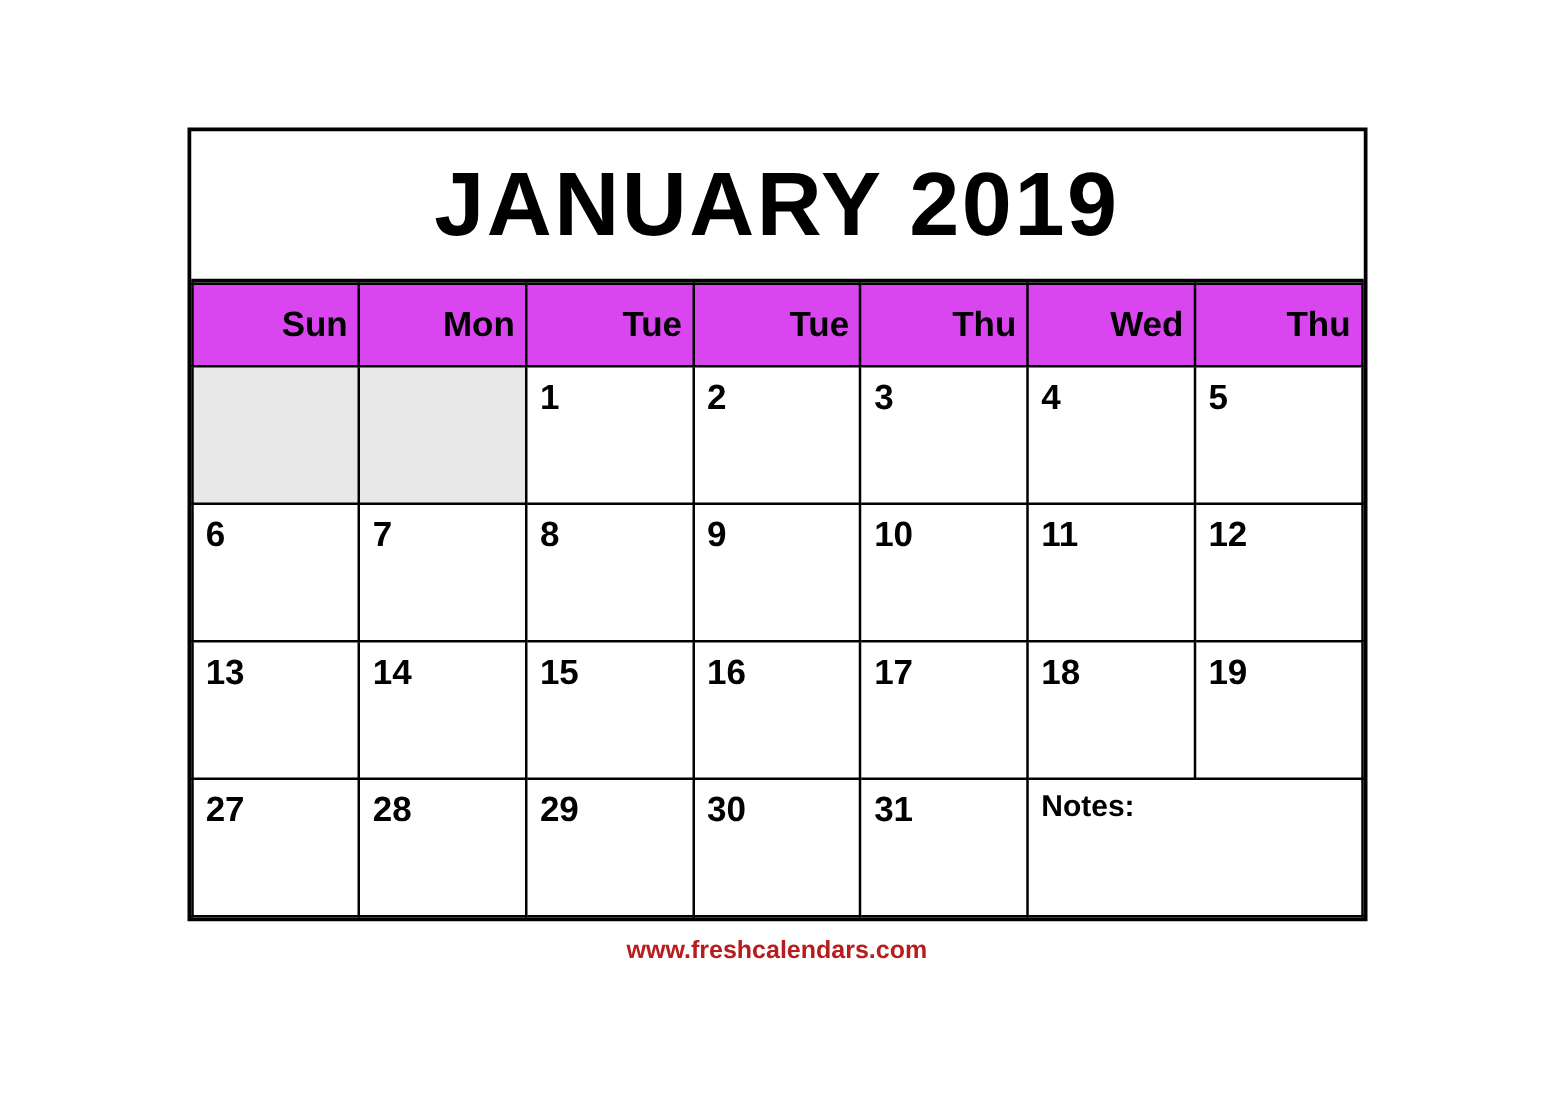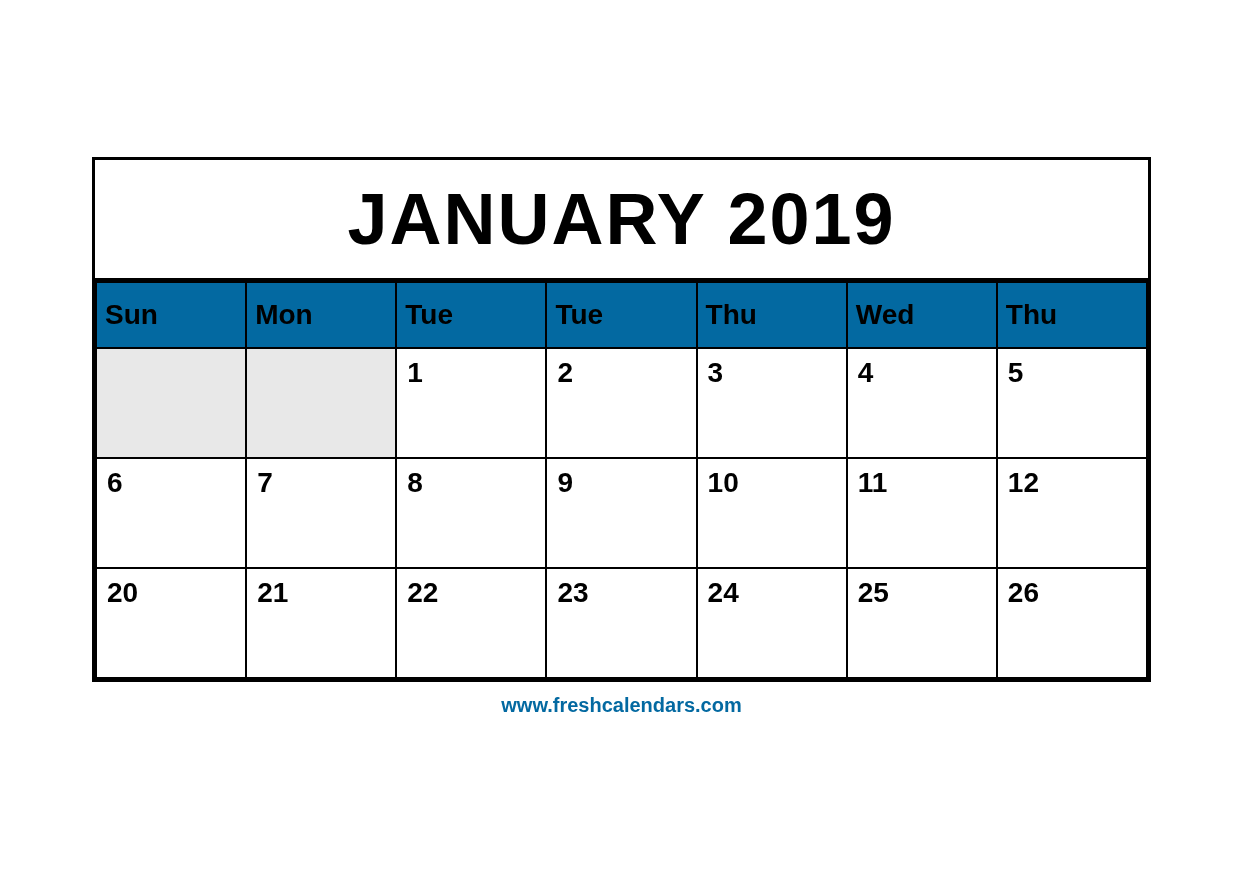--- a/index.html
+++ b/index.html
@@ -13,43 +13,43 @@
       display: flex;
       flex-direction: column;
       align-items: center;
       justify-content: center;
       min-height: 886px;
       width: 1243px;
       font-family: Arial, Helvetica, sans-serif;
     }
 
     .calendar-wrapper {
-      width: 1059px;
+      width: 944px;
       border: 3px solid #000;
       background: #fff;
     }
 
     .calendar-title {
       text-align: center;
       font-size: 72px;
       font-weight: bold;
       padding: 18px 10px 18px 10px;
       letter-spacing: 2px;
       border-bottom: 3px solid #000;
     }
 
     .calendar-grid {
       width: 100%;
       border-collapse: collapse;
     }
 
     .calendar-grid th {
-      background: #0369a1;
+      background: #d946ef;
       border: 2px solid #000;
-      text-align: left;
+      text-align: right;
       font-size: 28px;
       font-weight: bold;
       padding: 16px 8px;
       width: calc(100% / 7);
     }
 
     .calendar-grid td {
       border: 2px solid #000;
       vertical-align: top;
       padding: 8px 10px;
@@ -71,21 +71,21 @@
     .day-number {
       font-size: 28px;
       font-weight: bold;
     }
 
     .footer {
       text-align: center;
       padding: 12px;
       font-size: 20px;
       font-weight: bold;
-      color: #0369a1;
+      color: #b91c1c;
     }
   </style>
 </head>
 <body>
 
 <div class="calendar-wrapper">
   <div class="calendar-title">JANUARY 2019</div>
   <table class="calendar-grid">
     <thead>
       <tr>
@@ -113,28 +113,36 @@
       <tr>
         <td><span class="day-number">6</span></td>
         <td><span class="day-number">7</span></td>
         <td><span class="day-number">8</span></td>
         <td><span class="day-number">9</span></td>
         <td><span class="day-number">10</span></td>
         <td><span class="day-number">11</span></td>
         <td><span class="day-number">12</span></td>
       </tr>
 
+      <tr>
+        <td><span class="day-number">13</span></td>
+        <td><span class="day-number">14</span></td>
+        <td><span class="day-number">15</span></td>
+        <td><span class="day-number">16</span></td>
+        <td><span class="day-number">17</span></td>
+        <td><span class="day-number">18</span></td>
+        <td><span class="day-number">19</span></td>
+      </tr>
+
 
       <tr>
-        <td><span class="day-number">20</span></td>
-        <td><span class="day-number">21</span></td>
-        <td><span class="day-number">22</span></td>
-        <td><span class="day-number">23</span></td>
-        <td><span class="day-number">24</span></td>
-        <td><span class="day-number">25</span></td>
-        <td><span class="day-number">26</span></td>
+        <td><span class="day-number">27</span></td>
+        <td><span class="day-number">28</span></td>
+        <td><span class="day-number">29</span></td>
+        <td><span class="day-number">30</span></td>
+        <td><span class="day-number">31</span></td>
+        <td class="notes-cell" colspan="2"><span>Notes:</span></td>
       </tr>
-
     </tbody>
   </table>
 </div>
 
 <div class="footer">www.freshcalendars.com</div>
 
 </body></html>

